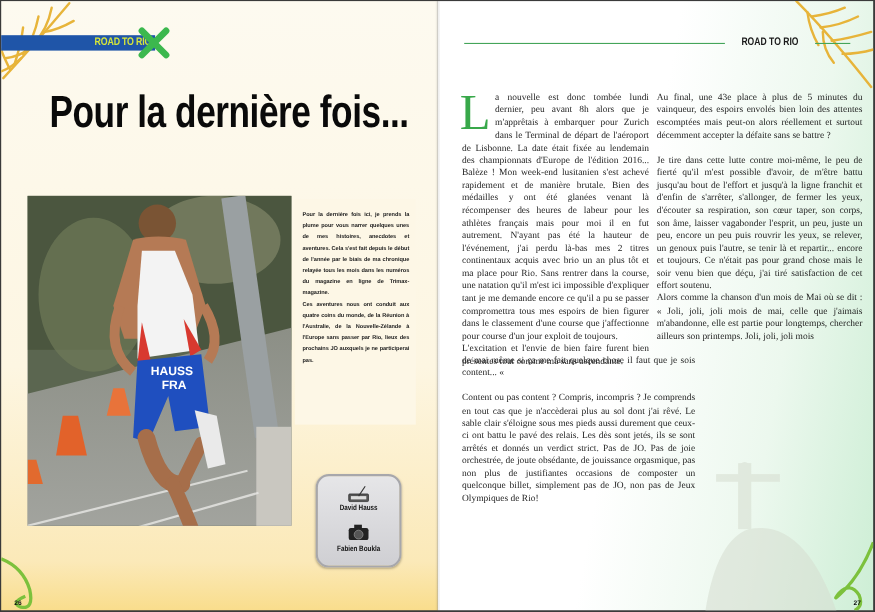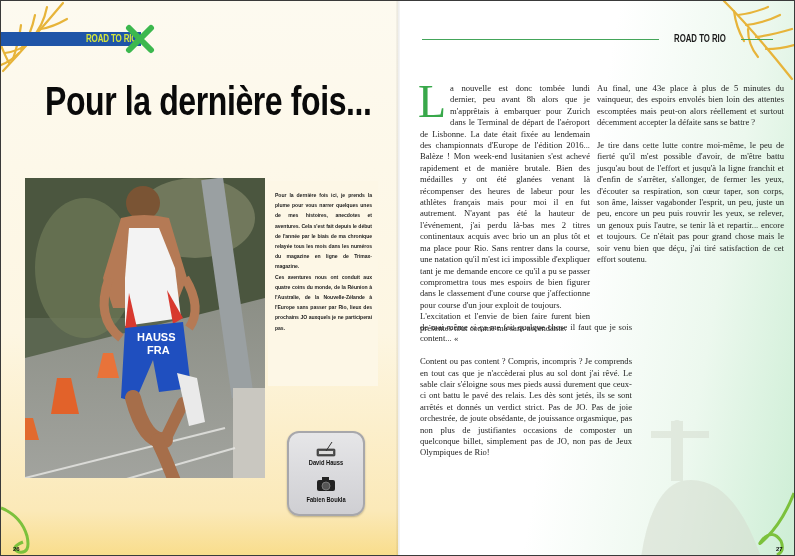--- a/index.html
+++ b/index.html
@@ -241,20 +241,21 @@
   <div class="col col1">
     <span class="dropcap">L</span>
     <p>a nouvelle est donc tombée lundi dernier, peu avant 8h alors que je m'apprêtais à embarquer pour Zurich dans le Terminal de départ de l'aéroport de Lisbonne. La date était fixée au lendemain des championnats d'Europe de l'édition 2016... Balèze ! Mon week-end lusitanien s'est achevé rapidement et de manière brutale. Bien des médailles y ont été glanées venant là récompenser des heures de labeur pour les athlètes français mais pour moi il en fut autrement. N'ayant pas été la hauteur de l'événement, j'ai perdu là-bas mes 2 titres continentaux acquis avec brio un an plus tôt et ma place pour Rio. Sans rentrer dans la course, une natation qu'il m'est ici impossible d'expliquer tant je me demande encore ce qu'il a pu se passer compromettra tous mes espoirs de bien figurer dans le classement d'une course que j'affectionne pour course d'un jour exploit de toujours.</p>
     <p>L'excitation et l'envie de bien faire furent bien présentes tout comme ma sans ascendante.</p>
   </div>
 
   <div class="col col2">
     <p>Au final, une 43e place à plus de 5 minutes du vainqueur, des espoirs envolés bien loin des attentes escomptées mais peut-on alors réellement et surtout décemment accepter la défaite sans se battre ?</p>
     <div class="gap"></div>
     <p>Je tire dans cette lutte contre moi-même, le peu de fierté qu'il m'est possible d'avoir, de m'être battu jusqu'au bout de l'effort et jusqu'à la ligne franchit et d'enfin de s'arrêter, s'allonger, de fermer les yeux, d'écouter sa respiration, son cœur taper, son corps, son âme, laisser vagabonder l'esprit, un peu, juste un peu, encore un peu puis rouvrir les yeux, se relever, un genoux puis l'autre, se tenir là et repartir... encore et toujours. Ce n'était pas pour grand chose mais le soir venu bien que déçu, j'ai tiré satisfaction de cet effort soutenu.</p>
+    <p>Alors comme la chanson d'un mois de Mai où se dit : « Joli, joli, joli mois de mai, celle que j'aimais m'abandonne, elle est partie pour longtemps, chercher ailleurs son printemps. Joli, joli, joli mois</p>
   </div>
 
   <div class="col col3">
     <p>de mai même si ça me fait quelque chose il faut que je sois content... «</p>
     <div class="gap"></div>
     <p>Content ou pas content ? Compris, incompris ? Je comprends en tout cas que je n'accèderai plus au sol dont j'ai rêvé. Le sable clair s'éloigne sous mes pieds aussi durement que ceux-ci ont battu le pavé des relais. Les dès sont jetés, ils se sont arrêtés et donnés un verdict strict. Pas de JO. Pas de joie orchestrée, de joute obsédante, de jouissance orgasmique, pas non plus de justifiantes occasions de composter un quelconque billet, simplement pas de JO, non pas de Jeux Olympiques de Rio!</p>
     <div class="gap"></div>
   </div>
 
   <div class="logo" style="left:734px;top:542px;"><span>TRI</span><span class="mag">max</span></div>

